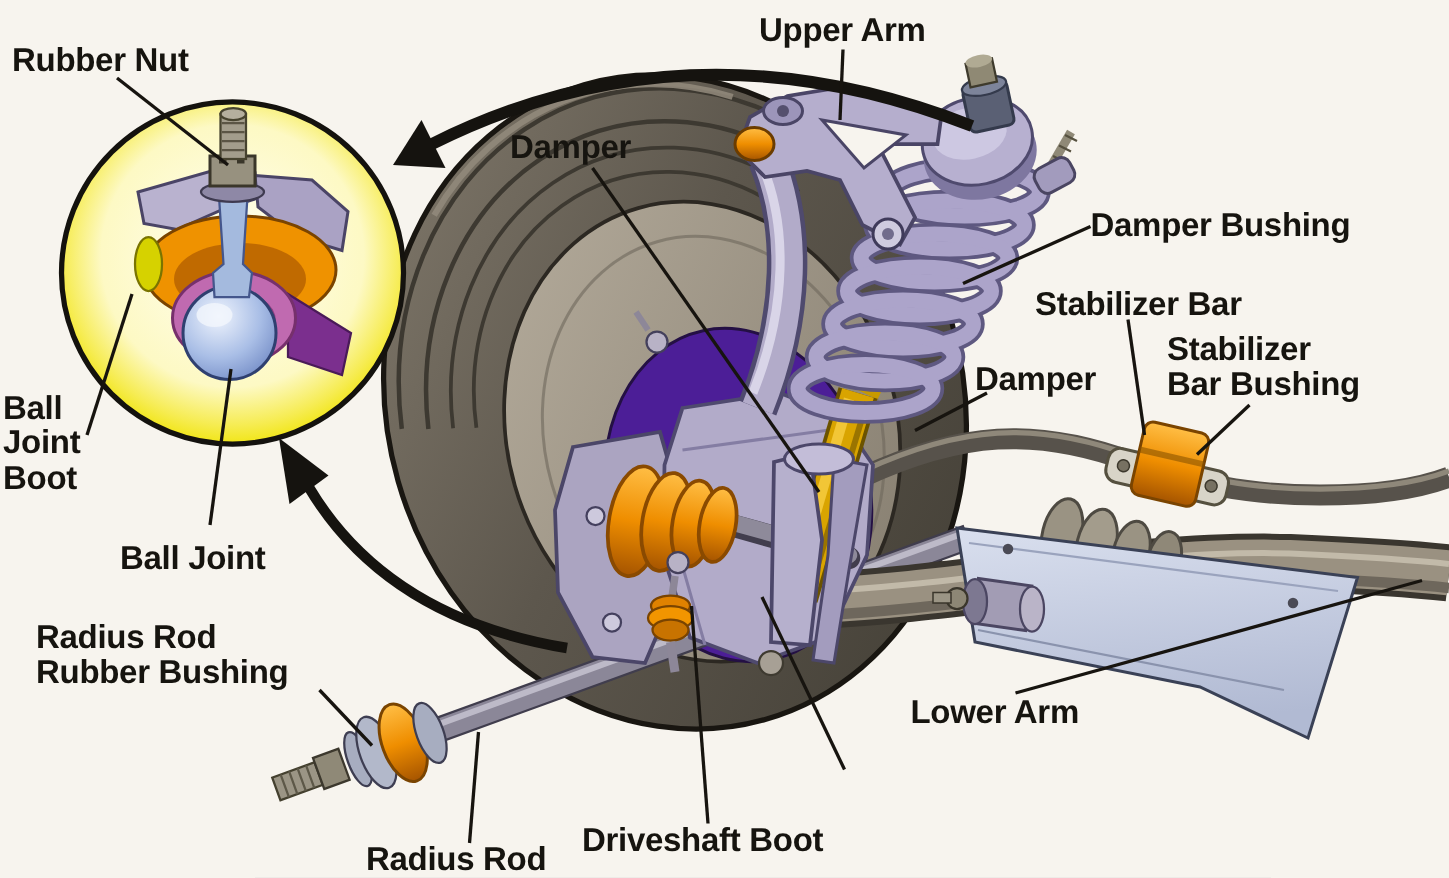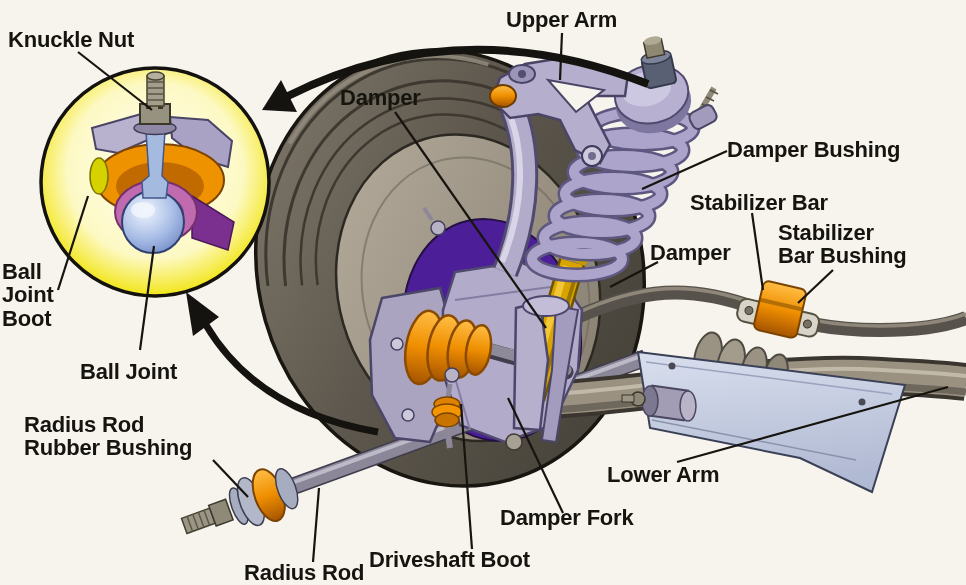--- a/index.html
+++ b/index.html
@@ -265,32 +265,31 @@
     <line x1="58" y1="290" x2="88" y2="196"></line>
     <line x1="140" y1="350" x2="154" y2="246"></line>
     <line x1="213" y1="460" x2="248" y2="497"></line>
     <line x1="677" y1="462" x2="948" y2="387"></line>
     <line x1="563" y1="513" x2="508" y2="398"></line>
     <line x1="472" y1="549" x2="461" y2="404"></line>
     <line x1="313" y1="562" x2="319" y2="488"></line>
   </g>
 </svg>
 
-<div class="lbl" style="left:8px;top:28px">Knuckle Nut</div>
+<div class="lbl" style="left:8px;top:28px">Rubber Nut</div>
 <div class="lbl" style="left:506px;top:8px">Upper Arm</div>
 <div class="lbl" style="left:340px;top:86px">Damper</div>
 <div class="lbl" style="left:727px;top:138px">Damper Bushing</div>
 <div class="lbl" style="left:690px;top:191px">Stabilizer Bar</div>
 <div class="lbl" style="left:778px;top:221px">Stabilizer
 Bar Bushing</div>
 <div class="lbl" style="left:650px;top:241px">Damper</div>
 <div class="lbl" style="left:2px;top:260px">Ball
 Joint
 Boot</div>
 <div class="lbl" style="left:80px;top:360px">Ball Joint</div>
 <div class="lbl" style="left:24px;top:413px">Radius Rod
 Rubber Bushing</div>
 <div class="lbl" style="left:607px;top:463px">Lower Arm</div>
-<div class="lbl" style="left:500px;top:506px">Damper Fork</div>
-<div class="lbl" style="left:369px;top:548px">Driveshaft Boot</div>
+<div class="lbl" style="left:388px;top:548px">Driveshaft Boot</div>
 <div class="lbl" style="left:244px;top:561px">Radius Rod</div>
 
 </div>
 
 </body></html>

